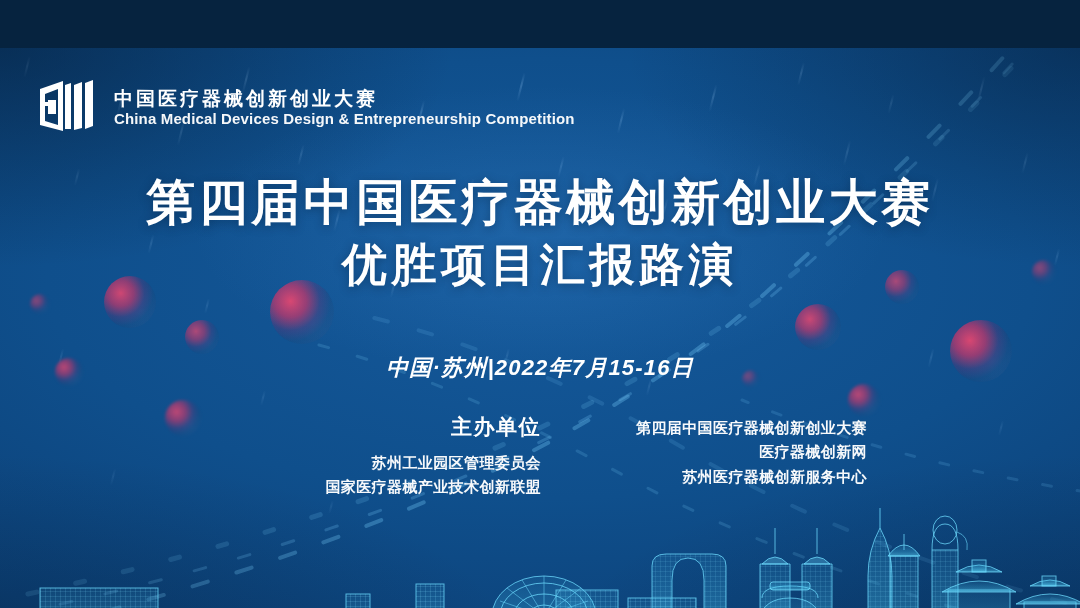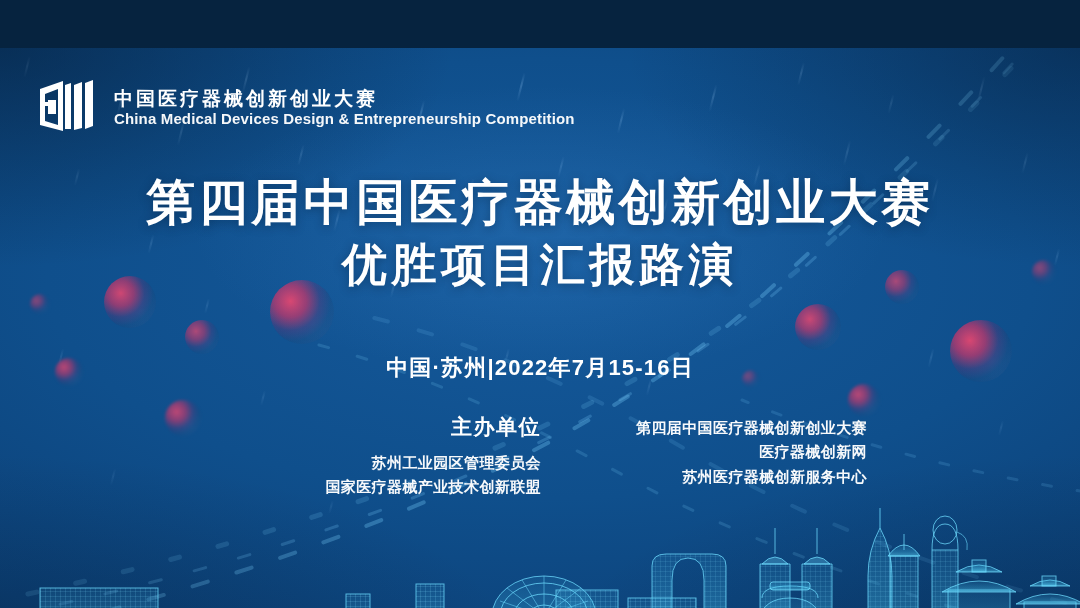--- a/index.html
+++ b/index.html
@@ -72,21 +72,21 @@
   .headline{
     position:absolute;left:0;right:0;top:126px;text-align:center;
     color:#ffffff;font-weight:bold;
     text-shadow:0 2px 10px rgba(4,28,54,.40);
   }
   .h-line1{font-size:49px;letter-spacing:3.5px;line-height:1.16;white-space:nowrap;}
   .h-line2{font-size:45px;letter-spacing:4.5px;line-height:1.22;white-space:nowrap;margin-top:7px;}
   
   .date{
     position:absolute;left:0;right:0;top:305px;text-align:center;
-    color:#ffffff;font-size:22px;font-weight:bold;letter-spacing:1.2px;white-space:nowrap;
+    color:#ffffff;font-size:22px;font-weight:bold;letter-spacing:1.2px;white-space:nowrap;font-style:italic;
   }
   
   .orgs{
     position:absolute;left:0;right:0;top:368px;
     display:flex;justify-content:center;gap:0;text-align:right;
   }
   .org-col{width:310px;}
   .org-col.left{padding-left:18px;}
   .org-col.right{padding-left:16px;}
   .org-title{

